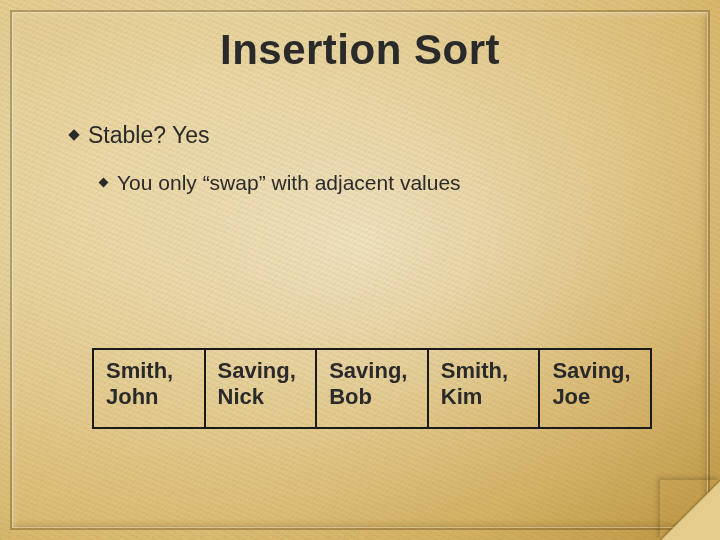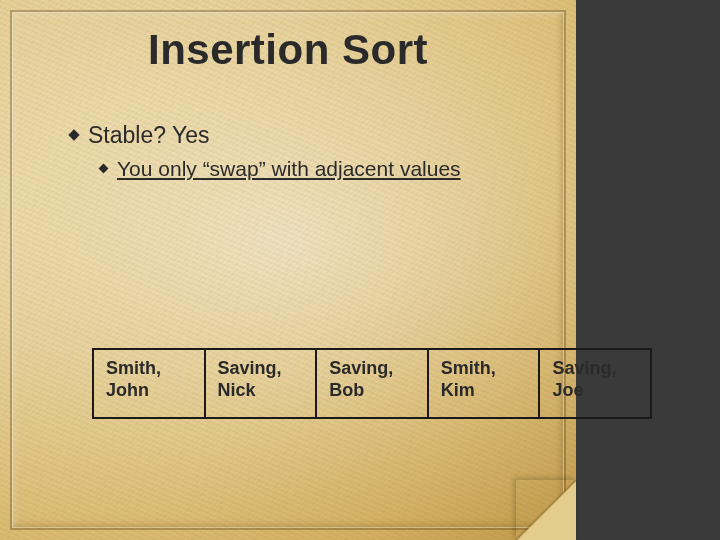--- a/index.html
+++ b/index.html
@@ -3,21 +3,21 @@
 <meta charset="utf-8">
 <style>
   * { margin: 0; padding: 0; box-sizing: border-box; }
   html, body { width: 720px; height: 540px; overflow: hidden; }
   body {
     font-family: "Candara", "Segoe UI", "Trebuchet MS", sans-serif;
     background: #3a3a3a;
   }
   .slide {
     position: relative;
-    width: 576px;
+    width: 720px;
     height: 540px;
     background:
       radial-gradient(ellipse 900px 600px at 50% 45%,
         rgba(255,255,255,0.55) 0%,
         rgba(255,255,255,0.25) 30%,
         rgba(207,172,95,0.25) 60%,
         rgba(150,110,40,0.5) 85%,
         rgba(90,60,20,0.7) 100%),
       linear-gradient(135deg,
         #e8d49a 0%, #e4cc8c 20%, #dfc27a 40%,
@@ -74,29 +74,28 @@
     left: 70px;
     right: 60px;
     color: #2a2a2a;
   }
 
   .bullet-l1 {
     display: flex;
     align-items: flex-start;
     gap: 10px;
     font-size: 23px;
-    margin-bottom: 8px;
+    margin-bottom: 22px;
   }
   .bullet-l2 {
     display: flex;
     align-items: flex-start;
     gap: 10px;
     font-size: 21px;
     margin-left: 30px;
-    text-decoration: underline;
   }
   .bullet-l3 {
     display: flex;
     align-items: flex-start;
     gap: 10px;
     font-size: 19px;
     margin-left: 60px;
     margin-bottom: 6px;
     line-height: 1.25;
   }
@@ -116,21 +115,21 @@
     left: 92px;
     right: 60px;
   }
   table.names {
     border-collapse: collapse;
     width: 560px;
   }
   table.names td {
     border: 2px solid #1a1a1a;
     padding: 8px 14px 16px 12px;
-    font-size: 18px;
+    font-size: 22px;
     font-weight: 700;
     color: #2a2a2a;
     vertical-align: top;
     line-height: 1.2;
     width: 20%;
   }
 
   .page-num {
     position: absolute;
     bottom: 22px;

